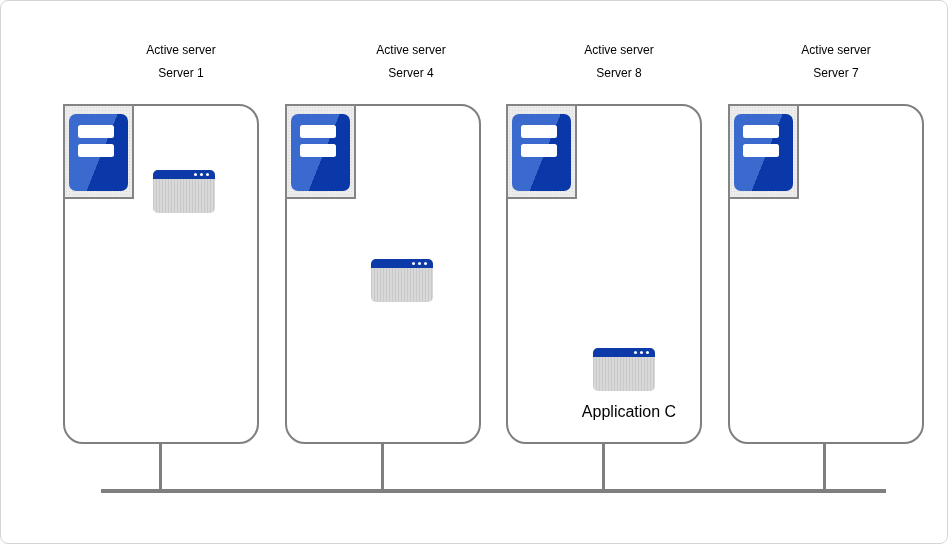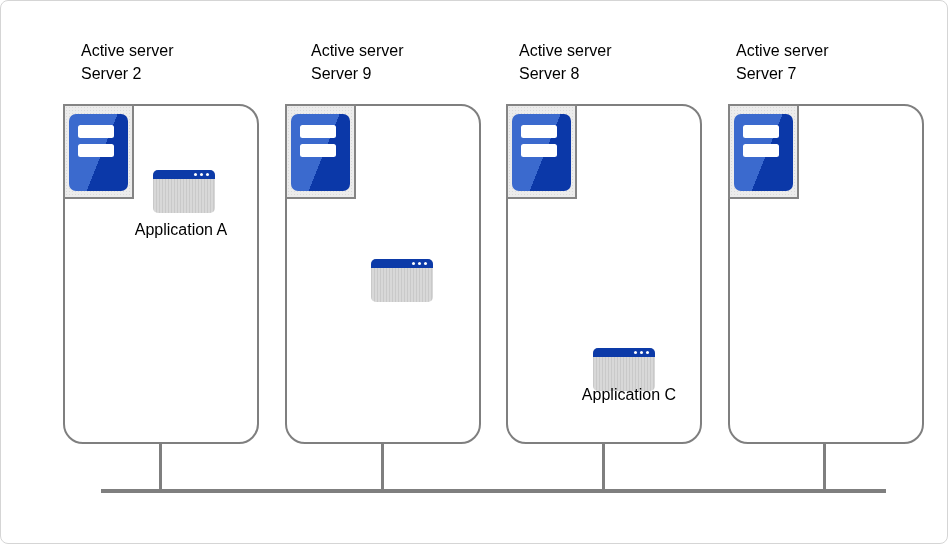--- a/index.html
+++ b/index.html
@@ -9,21 +9,21 @@
     border:1px solid #d5d5d5;
     border-radius:8px;
     background:#ffffff;
     font-family:"Liberation Sans", sans-serif;
     color:#000;
     overflow:hidden;
   }
   
   .server-title{
     position:absolute;top:38px;width:200px;
-    font-size:16px;line-height:23px;
+    text-align:center;font-size:12px;line-height:23px;
   }
   
   .server-box{
     position:absolute;top:103px;width:196px;height:340px;
     box-sizing:border-box;
     border:2px solid #7f7f7f;border-radius:20px;
     background:#ffffff;
   }
   
   .tower-frame{
@@ -71,25 +71,25 @@
     position:absolute;left:100px;top:488px;width:785px;height:4px;background:#7f7f7f;
   }
 </style>
 </head>
 <body>
 
 <div class="canvas">
 
   <div class="server-title" style="left:80px">
     <div>Active server</div>
-    <div>Server 2</div>
+    <div>Server 1</div>
   </div>
   <div class="server-title" style="left:310px">
     <div>Active server</div>
-    <div>Server 9</div>
+    <div>Server 4</div>
   </div>
   <div class="server-title" style="left:518px">
     <div>Active server</div>
     <div>Server 8</div>
   </div>
   <div class="server-title" style="left:735px">
     <div>Active server</div>
     <div>Server 7</div>
   </div>
 
@@ -123,38 +123,37 @@
     </div>
   </div>
 
   <div class="app-window" style="left:152px;top:169px">
     <div class="app-titlebar">
       <i class="dot"></i>
       <i class="dot"></i>
       <i class="dot"></i>
     </div>
   </div>
-  <div class="app-label" style="left:95px;top:219px">Application A</div>
 
   <div class="app-window" style="left:370px;top:258px">
     <div class="app-titlebar">
       <i class="dot"></i>
       <i class="dot"></i>
       <i class="dot"></i>
     </div>
   </div>
 
   <div class="app-window" style="left:592px;top:347px">
     <div class="app-titlebar">
       <i class="dot"></i>
       <i class="dot"></i>
       <i class="dot"></i>
     </div>
   </div>
-  <div class="app-label" style="left:543px;top:384px">Application C</div>
+  <div class="app-label" style="left:543px;top:401px">Application C</div>
 
   <div class="connector" style="left:158px"></div>
   <div class="connector" style="left:380px"></div>
   <div class="connector" style="left:601px"></div>
   <div class="connector" style="left:822px"></div>
   <div class="bus"></div>
 
 </div>
 
 </body></html>

